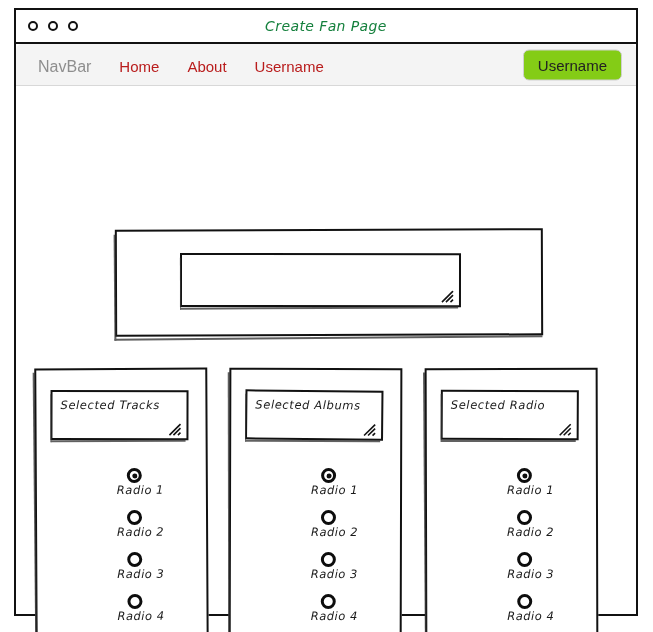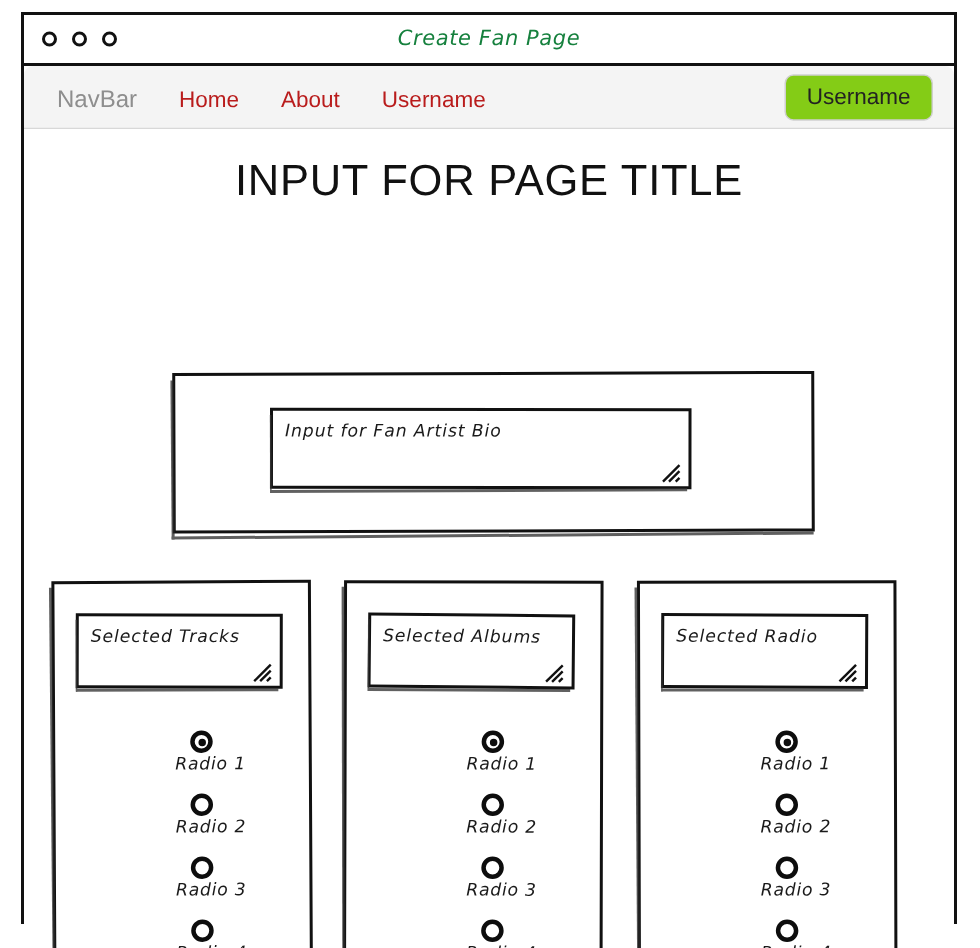--- a/index.html
+++ b/index.html
@@ -293,26 +293,24 @@
       <span class="nav-brand">NavBar</span>
       <span class="nav-link">Home</span>
       <span class="nav-link">About</span>
       <span class="nav-link">Username</span>
     </div>
     <div id="username-button">Username</div>
   </div>
 
   <div id="content">
 
-    <div id="page-title">INPUT FOR PAGE TITLE</div>
 
     <div id="bio-container" class="sketch">
       <div id="bio-textarea-wrap">
         <div class="textbox">
-          <span class="textbox-label">Input for Fan Artist Bio</span>
           <span class="resize-grip">
             <svg width="13" height="13" viewBox="0 0 13 13" aria-hidden="true">
               <line x1="1" y1="12" x2="12" y2="1" stroke="#111" stroke-width="1.6"></line>
               <line x1="5" y1="12" x2="12" y2="5" stroke="#111" stroke-width="1.6"></line>
               <line x1="9.5" y1="12" x2="12" y2="9.5" stroke="#111" stroke-width="1.6"></line>
             </svg>
           </span>
         </div>
       </div>
     </div>

